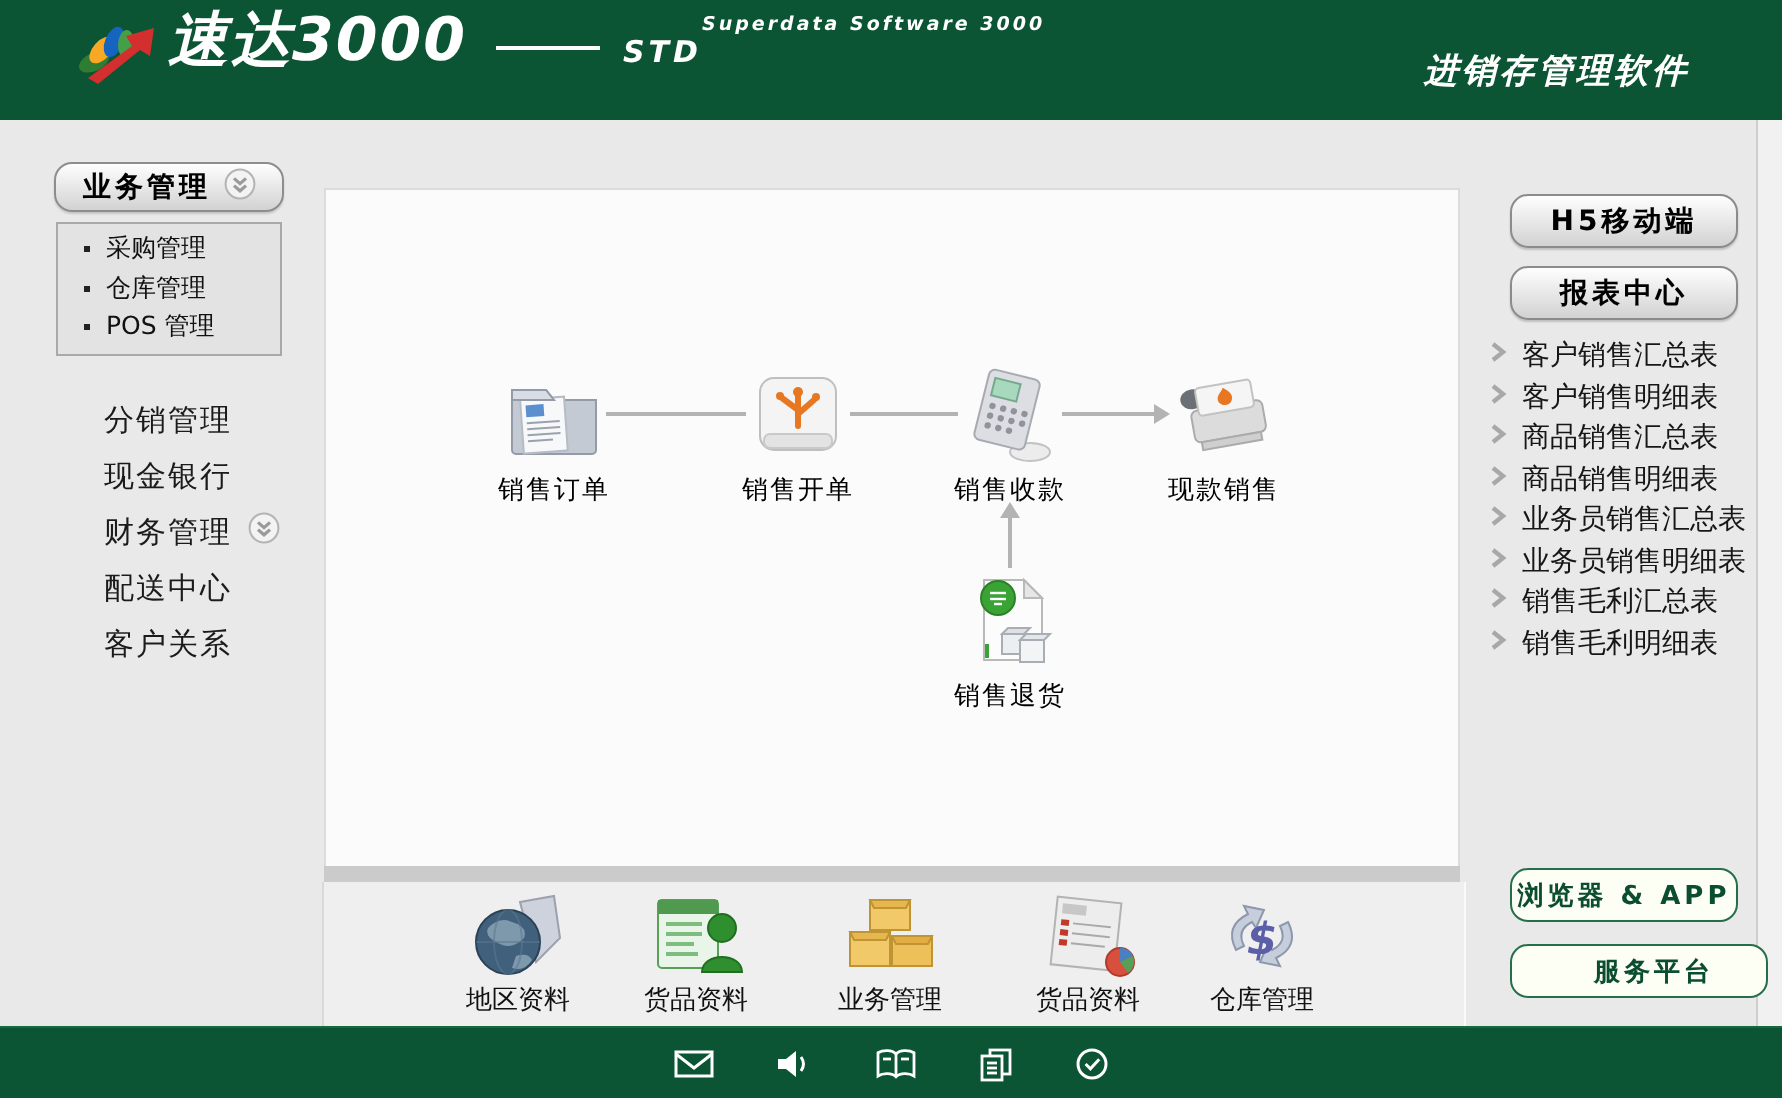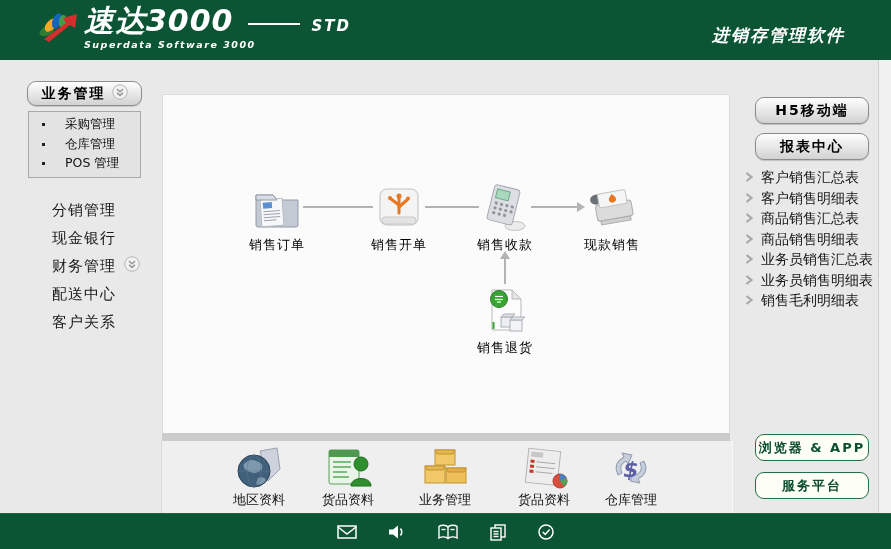--- a/index.html
+++ b/index.html
@@ -2,34 +2,34 @@
 <html><head>
 <meta charset="utf-8">
 <style>
   html,body{margin:0;padding:0;}
   body{font-family:"DejaVu Sans","Liberation Sans",sans-serif;}
   .screen{position:relative;width:891px;height:549px;background:#e9e9e9;overflow:hidden;}
 
   
   .header{position:absolute;left:0;top:0;width:891px;height:60px;background:#0b5434;}
   .logo{position:absolute;left:36px;top:5px;display:flex;align-items:flex-start;}
-  .logo-block{display:flex;flex-direction:column;margin-left:2px;}
+  .logo-block{display:flex;flex-direction:row;margin-left:2px;}
   .logo-row{display:flex;align-items:flex-start;}
   .logo-title{color:#fff;font-size:30px;line-height:32px;font-weight:bold;font-style:italic;letter-spacing:1px;}
   .logo-dash{width:52px;height:2px;background:#fff;margin:18px 12px 0 14px;}
   .logo-edition{color:#fff;font-size:15px;font-weight:bold;font-style:italic;margin-top:12px;letter-spacing:2px;}
   .logo-sub{color:#ffffff;font-size:9.5px;font-weight:bold;font-style:italic;letter-spacing:1.5px;margin-top:2px;}
   .tagline{position:absolute;right:46px;top:24px;color:#fff;font-size:17px;font-weight:bold;font-style:italic;letter-spacing:2px;}
 
   
   .menu-button{position:absolute;left:27px;top:81px;width:113px;height:23px;border:1px solid #8d8d8d;border-radius:9px;
     background:linear-gradient(#fefefe,#d2d2d2);display:flex;align-items:center;justify-content:center;gap:6px;
     font-size:14px;font-weight:bold;color:#000;letter-spacing:2px;cursor:pointer;box-shadow:0 1px 1px rgba(0,0,0,.15);}
   .submenu{position:absolute;left:28px;top:111px;width:111px;background:#e3e3e3;border:1px solid #a9a9a9;padding:3px 0;}
-  .submenu-row{height:19.5px;display:flex;align-items:center;padding-left:13px;gap:20px;font-size:12.5px;color:#111;cursor:pointer;}
+  .submenu-row{height:19.5px;display:flex;align-items:center;padding-left:13px;gap:8px;font-size:12.5px;color:#111;cursor:pointer;}
   .submenu-row.selected{background:#bfbfbf;}
   .sq{width:3px;height:3px;background:#222;flex:0 0 auto;}
   .side-items{position:absolute;left:52px;top:202px;}
   .side-row{height:16px;margin-bottom:12px;display:flex;align-items:center;gap:8px;font-size:15px;color:#1b1b1b;letter-spacing:1px;cursor:pointer;}
 
   
   .main-panel{position:absolute;left:162px;top:94px;width:568px;height:339px;background:#fbfbfb;border:1px solid #dcdcdc;border-bottom:none;box-sizing:border-box;}
   .flow-step{position:absolute;width:96px;text-align:center;cursor:pointer;}
   .flow-icon{height:52px;display:flex;align-items:flex-end;justify-content:center;}
   .flow-label{margin-top:3px;font-size:13px;color:#000000;letter-spacing:1px;}
@@ -381,28 +381,34 @@
     <div class="report-row">
       <span><svg width="10" height="12" viewBox="0 0 10 12">
             <polyline points="2.5,2 7.5,6 2.5,10" fill="none" stroke="#a8a8a8" stroke-width="2.2"></polyline>
           </svg></span>
       <span>业务员销售明细表</span>
     </div>
     <div class="report-row">
       <span><svg width="10" height="12" viewBox="0 0 10 12">
             <polyline points="2.5,2 7.5,6 2.5,10" fill="none" stroke="#a8a8a8" stroke-width="2.2"></polyline>
           </svg></span>
+      <span>销售毛利汇总表</span>
+    </div>
+    <div class="report-row">
+      <span><svg width="10" height="12" viewBox="0 0 10 12">
+            <polyline points="2.5,2 7.5,6 2.5,10" fill="none" stroke="#a8a8a8" stroke-width="2.2"></polyline>
+          </svg></span>
       <span>销售毛利明细表</span>
     </div>
   </div>
 
   <div class="btn-green" style="top:434px;">
     <span>浏览器 &amp; APP</span>
   </div>
-  <div class="btn-green" style="top:472px;">
+  <div class="btn-green" style="top:472px;padding-left:15px;">
     <span>服务平台</span>
   </div>
 
   <div class="footer">
     <span class="f-icon">
       <svg width="22" height="18" viewBox="0 0 22 18" fill="none" stroke="#fff" stroke-width="1.5">
         <rect x="2" y="3" width="18" height="12"></rect>
           <polyline points="2,4 11,11 20,4"></polyline>
       </svg>
     </span>

